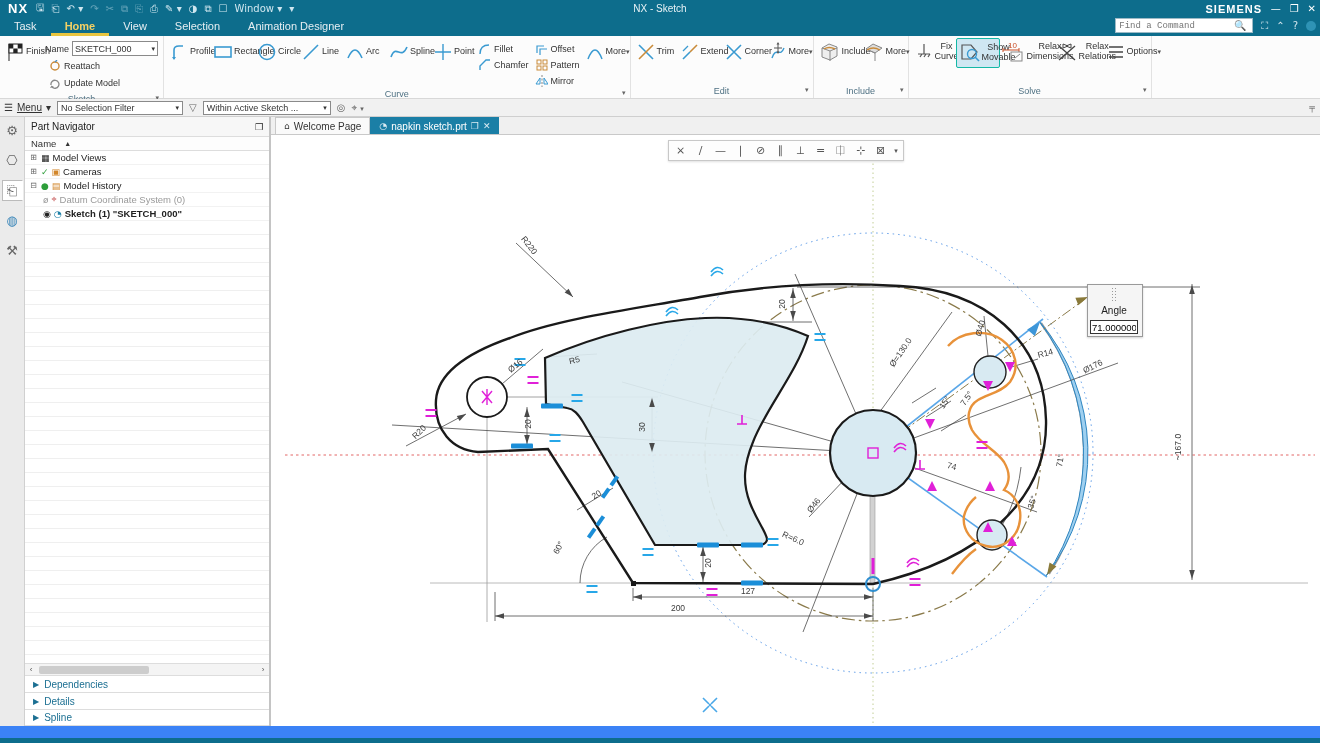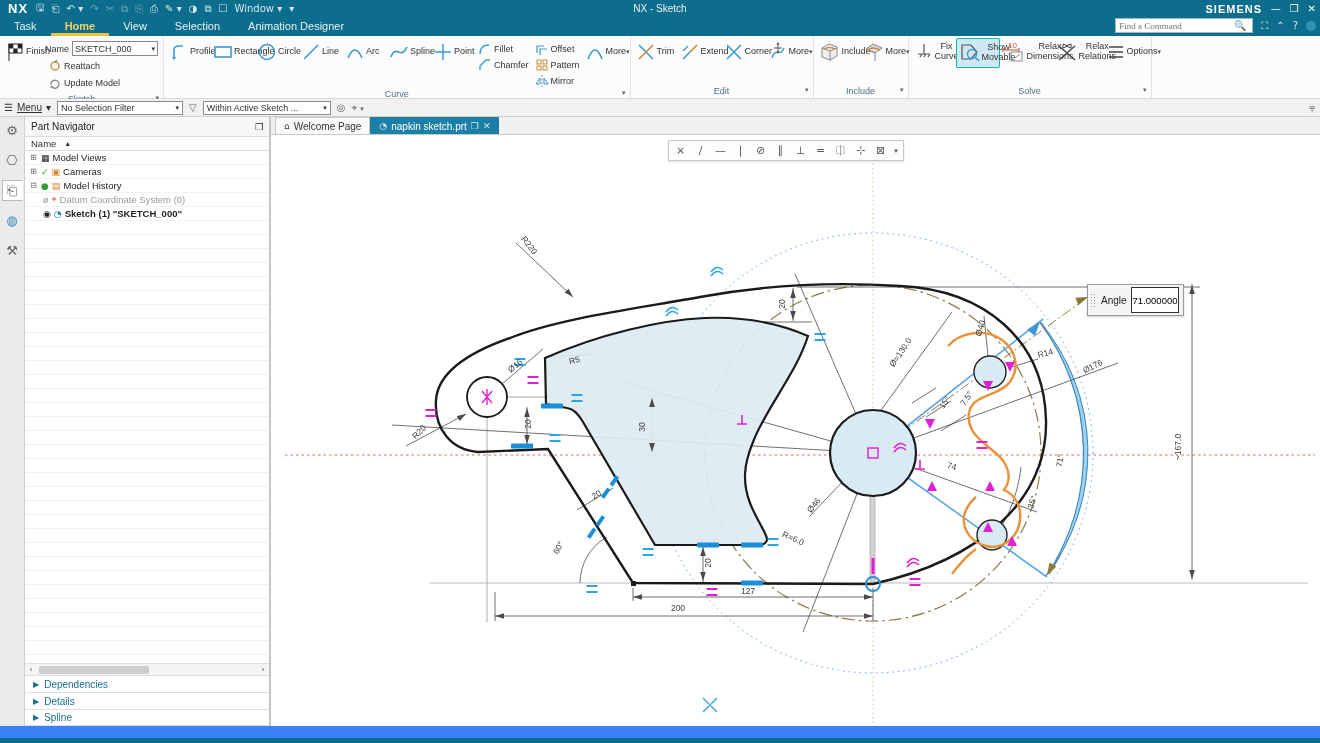--- a/index.html
+++ b/index.html
@@ -15,21 +15,21 @@
   .win-title { position:absolute; left:0; right:0; text-align:center; font-size:10px; color:#e8f2f6; pointer-events:none; }
   .brand { position:absolute; right:58px; font-weight:bold; font-size:11px; letter-spacing:1px; color:#fff; }
   .winbtns { position:absolute; right:4px; display:flex; gap:9px; font-size:10px; font-family:"DejaVu Sans",sans-serif; }
 
   
   .tabrow { position:absolute; left:0; top:17px; width:1320px; height:19px; background:#0d6d8c; display:flex; align-items:stretch; }
   .rtab { color:#e6eef2; font-size:11px; padding:3px 14px 0 14px; cursor:pointer; }
   .rtab.active { color:#f3d064; border-bottom:3px solid #e9c53f; font-weight:bold; }
   .tabrow-right { position:absolute; right:4px; top:1px; display:flex; align-items:center; gap:8px; }
   .findbox { background:#fff; border:1px solid #9dbac6; height:15px; width:138px; display:flex; align-items:center; }
-  .findbox input { border:none; outline:none; font-size:9px; width:118px; padding:0 3px; color:#444; font-family:Liberation Serif, serif; }
+  .findbox input { border:none; outline:none; font-size:9px; width:118px; padding:0 3px; color:#444; font-family:Liberation Mono, monospace; }
   .findbox .mag { font-size:10px; color:#555; font-family:"DejaVu Sans",sans-serif; }
   .tabrow-right .tbic { color:#d6e7ee; font-size:10px; font-family:"DejaVu Sans",sans-serif; }
   .tbcircle { width:10px; height:10px; border-radius:50%; background:#2f93b5; }
 
   
   .ribbon { position:absolute; left:0; top:36px; width:1320px; height:63px; background:#fcfcfc; border-bottom:1px solid #d8d8d8; display:flex; }
   .rgroup { display:flex; flex-direction:column; border-right:1px solid #e2e2e2; padding:2px 3px 0 3px; }
   .rgroup-body { display:flex; flex:1; align-items:flex-start; }
   .rgroup-label { text-align:center; font-size:9px; color:#4f7183; padding:1px 2px 2px 2px; position:relative; }
   .rgroup-label .gcar { position:absolute; right:1px; font-size:7px; color:#666; }
@@ -91,24 +91,24 @@
   .canvas-area { position:relative; flex:1; background:#fff; overflow:hidden; }
   .canvas-area svg { position:absolute; left:0; top:0; }
   .dimtext { font-size:8.5px; fill:#3c3c3c; text-anchor:middle; font-family:"Liberation Sans",sans-serif; }
 
   
   .ctoolbar { position:absolute; left:397px; top:5px; background:#fdfdfd; border:1px solid #c8c8c8; box-shadow:0 1px 2px rgba(0,0,0,.12); display:flex; align-items:center; padding:1px 2px; gap:1px; }
   .cbtn { width:19px; height:17px; display:flex; align-items:center; justify-content:center; font-size:11px; color:#555; cursor:pointer; font-family:"DejaVu Sans",sans-serif; }
   .cbtn.small { width:10px; font-size:7px; }
 
   
-  .anglebox { position:absolute; left:816px; top:149px; background:#f5f5f5; border:1px solid #9a9a9a; box-shadow:0 1px 2px rgba(0,0,0,.18); display:flex; align-items:center; gap:4px; padding:2px 4px 2px 2px; }
+  .anglebox { position:absolute; left:816px; top:149px; background:#f5f5f5; border:1px solid #9a9a9a; box-shadow:0 1px 2px rgba(0,0,0,.18); display:flex; align-items:center; gap:4px; padding:2px 4px 2px 2px;flex-direction:column; }
   .anglebox .grip { width:7px; height:14px; background-image:radial-gradient(#9a9a9a 1px, transparent 1px); background-size:3px 3px; }
   .anglebox label { font-size:10px; color:#222; }
-  .anglebox input { width:48px; height:26px; border:1px solid #333; font-size:9.5px; padding:0 1px; outline:none; font-family:"Liberation Sans",sans-serif; }
+  .anglebox input { width:48px; height:14px; border:1px solid #333; font-size:9.5px; padding:0 1px; outline:none; font-family:"Liberation Sans",sans-serif; }
 
   
   .statusbar { position:absolute; left:0; top:726px; width:1320px; height:12px; background:#f5f5f5; border-top:1px solid #cfcfcf; font-size:10px; font-weight:bold; color:#1a1a1a; padding-left:4px; line-height:11px; }
   .bottomstrip { position:absolute; left:0; top:738px; width:1320px; height:5px; background:#0d6d8c; }
 
   .icon-svg { display:block; }
 </style>
 </head>
 <body>
 

